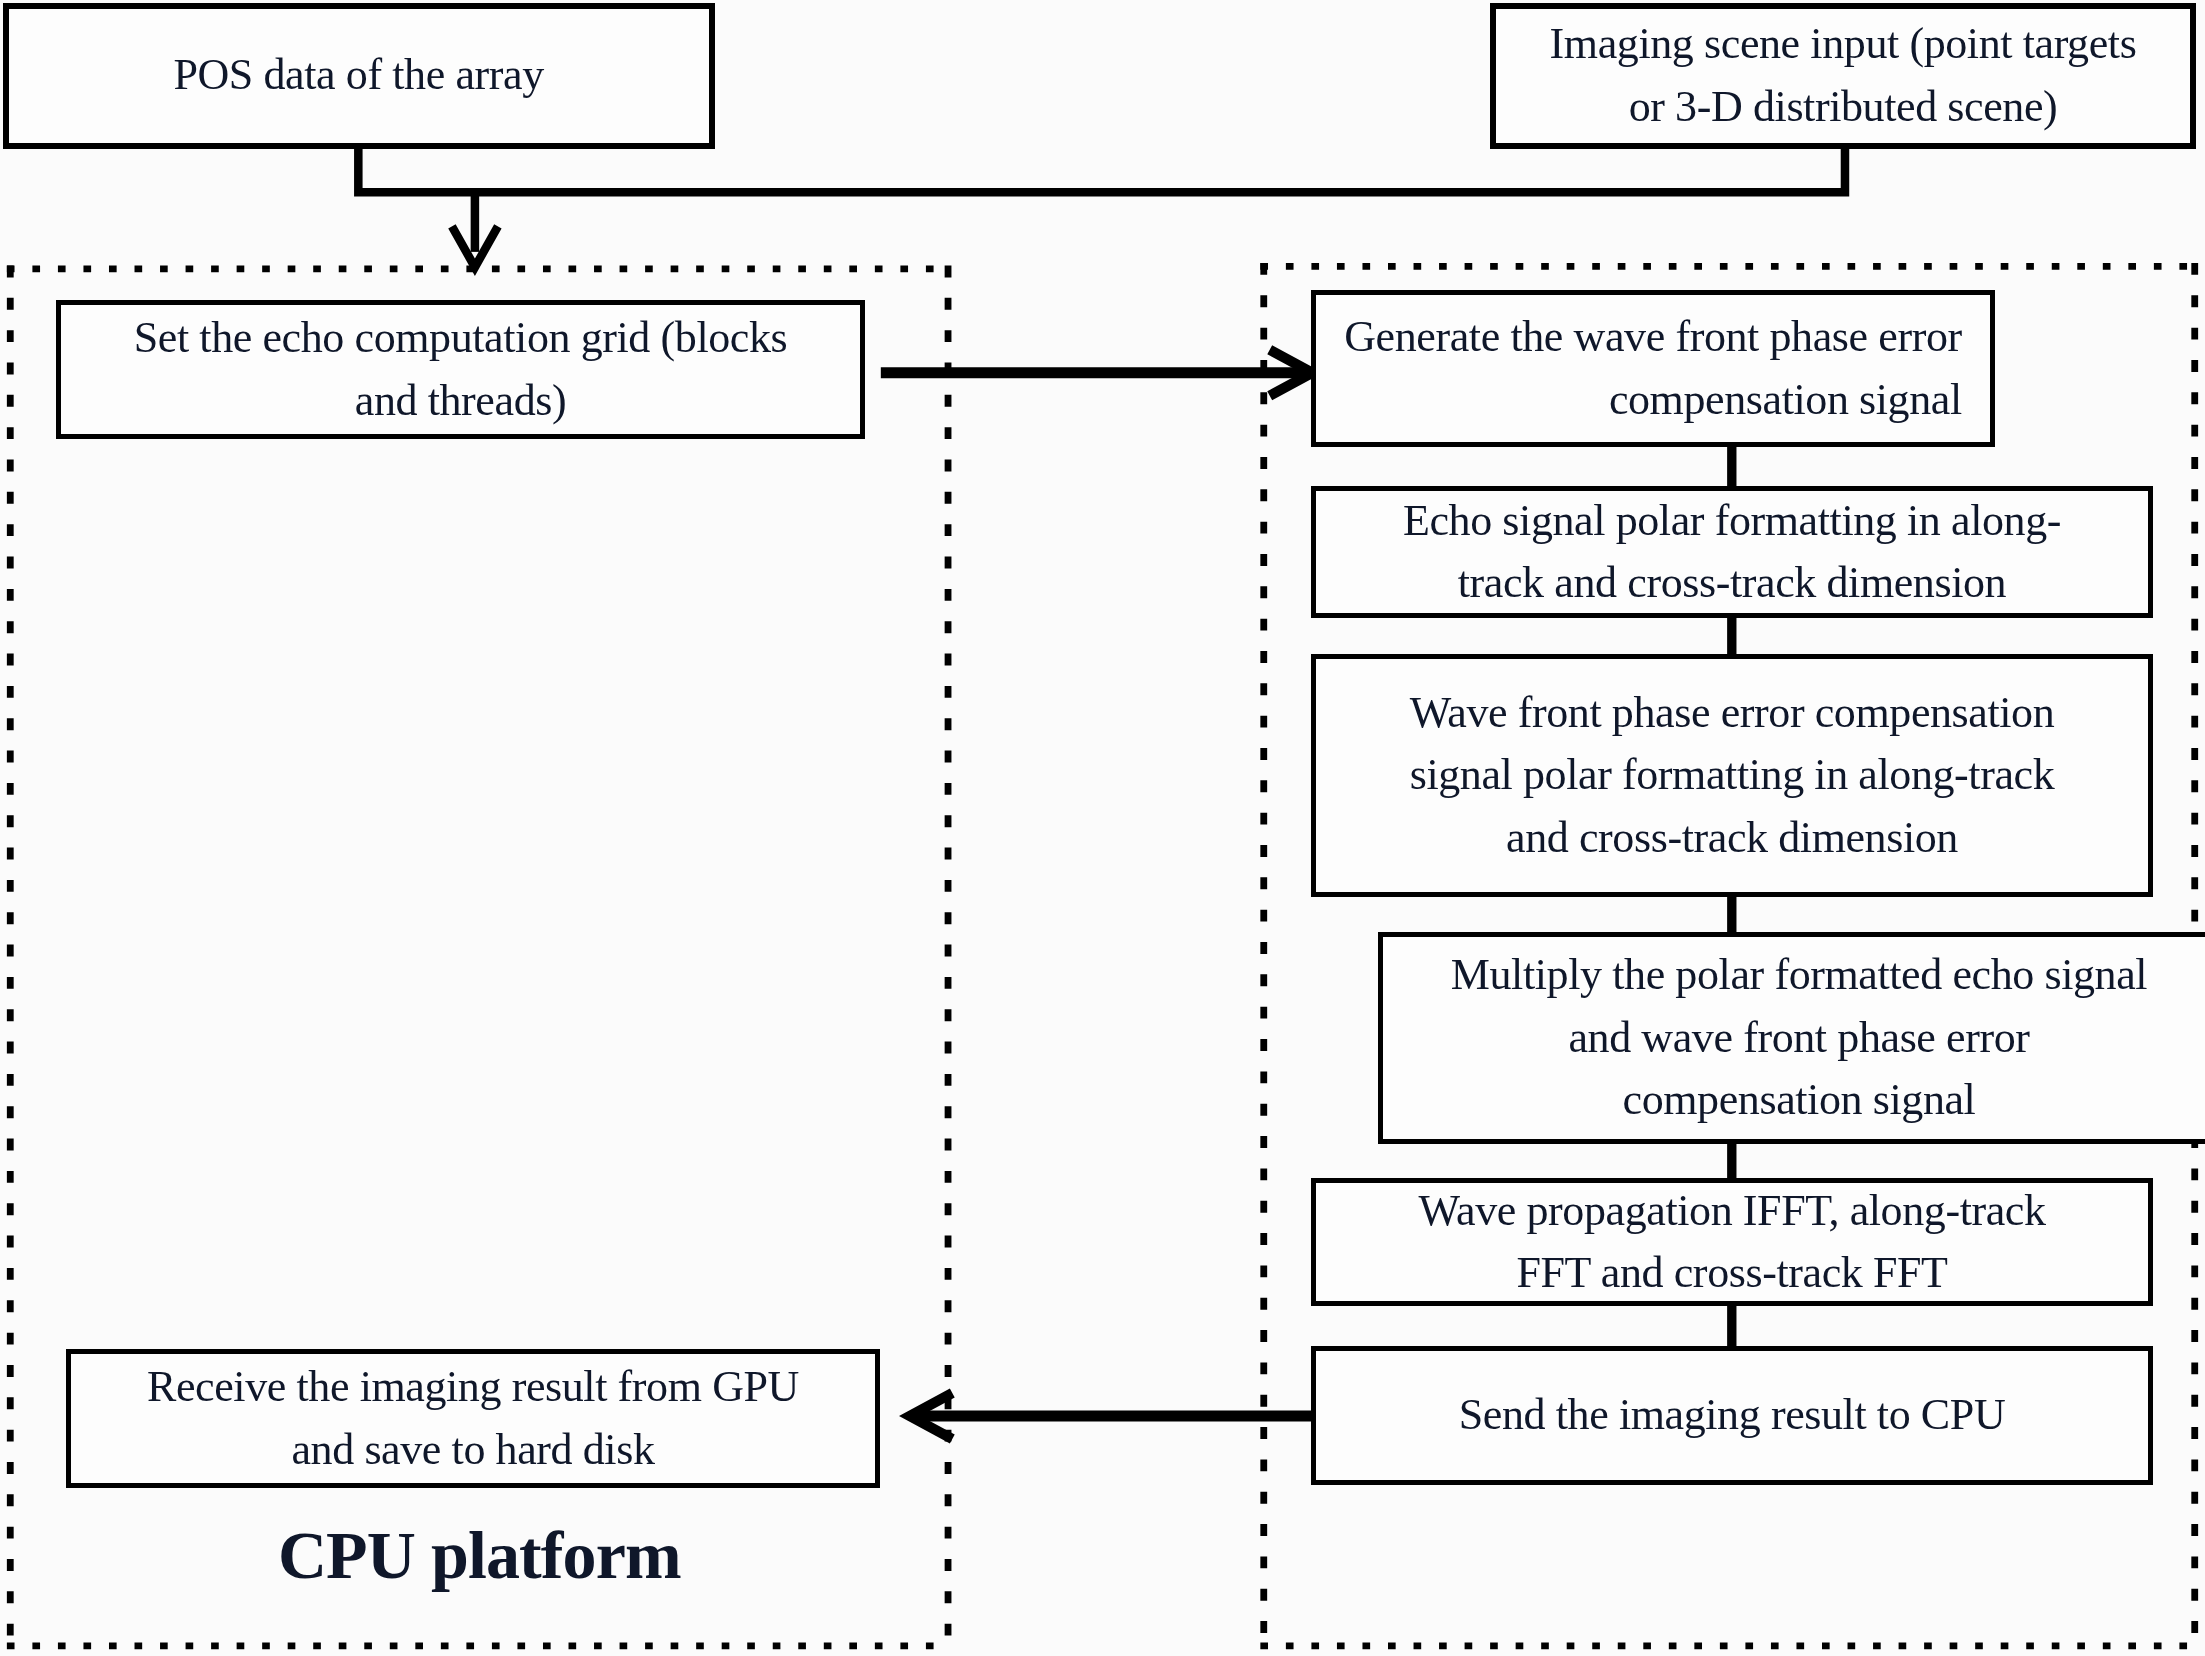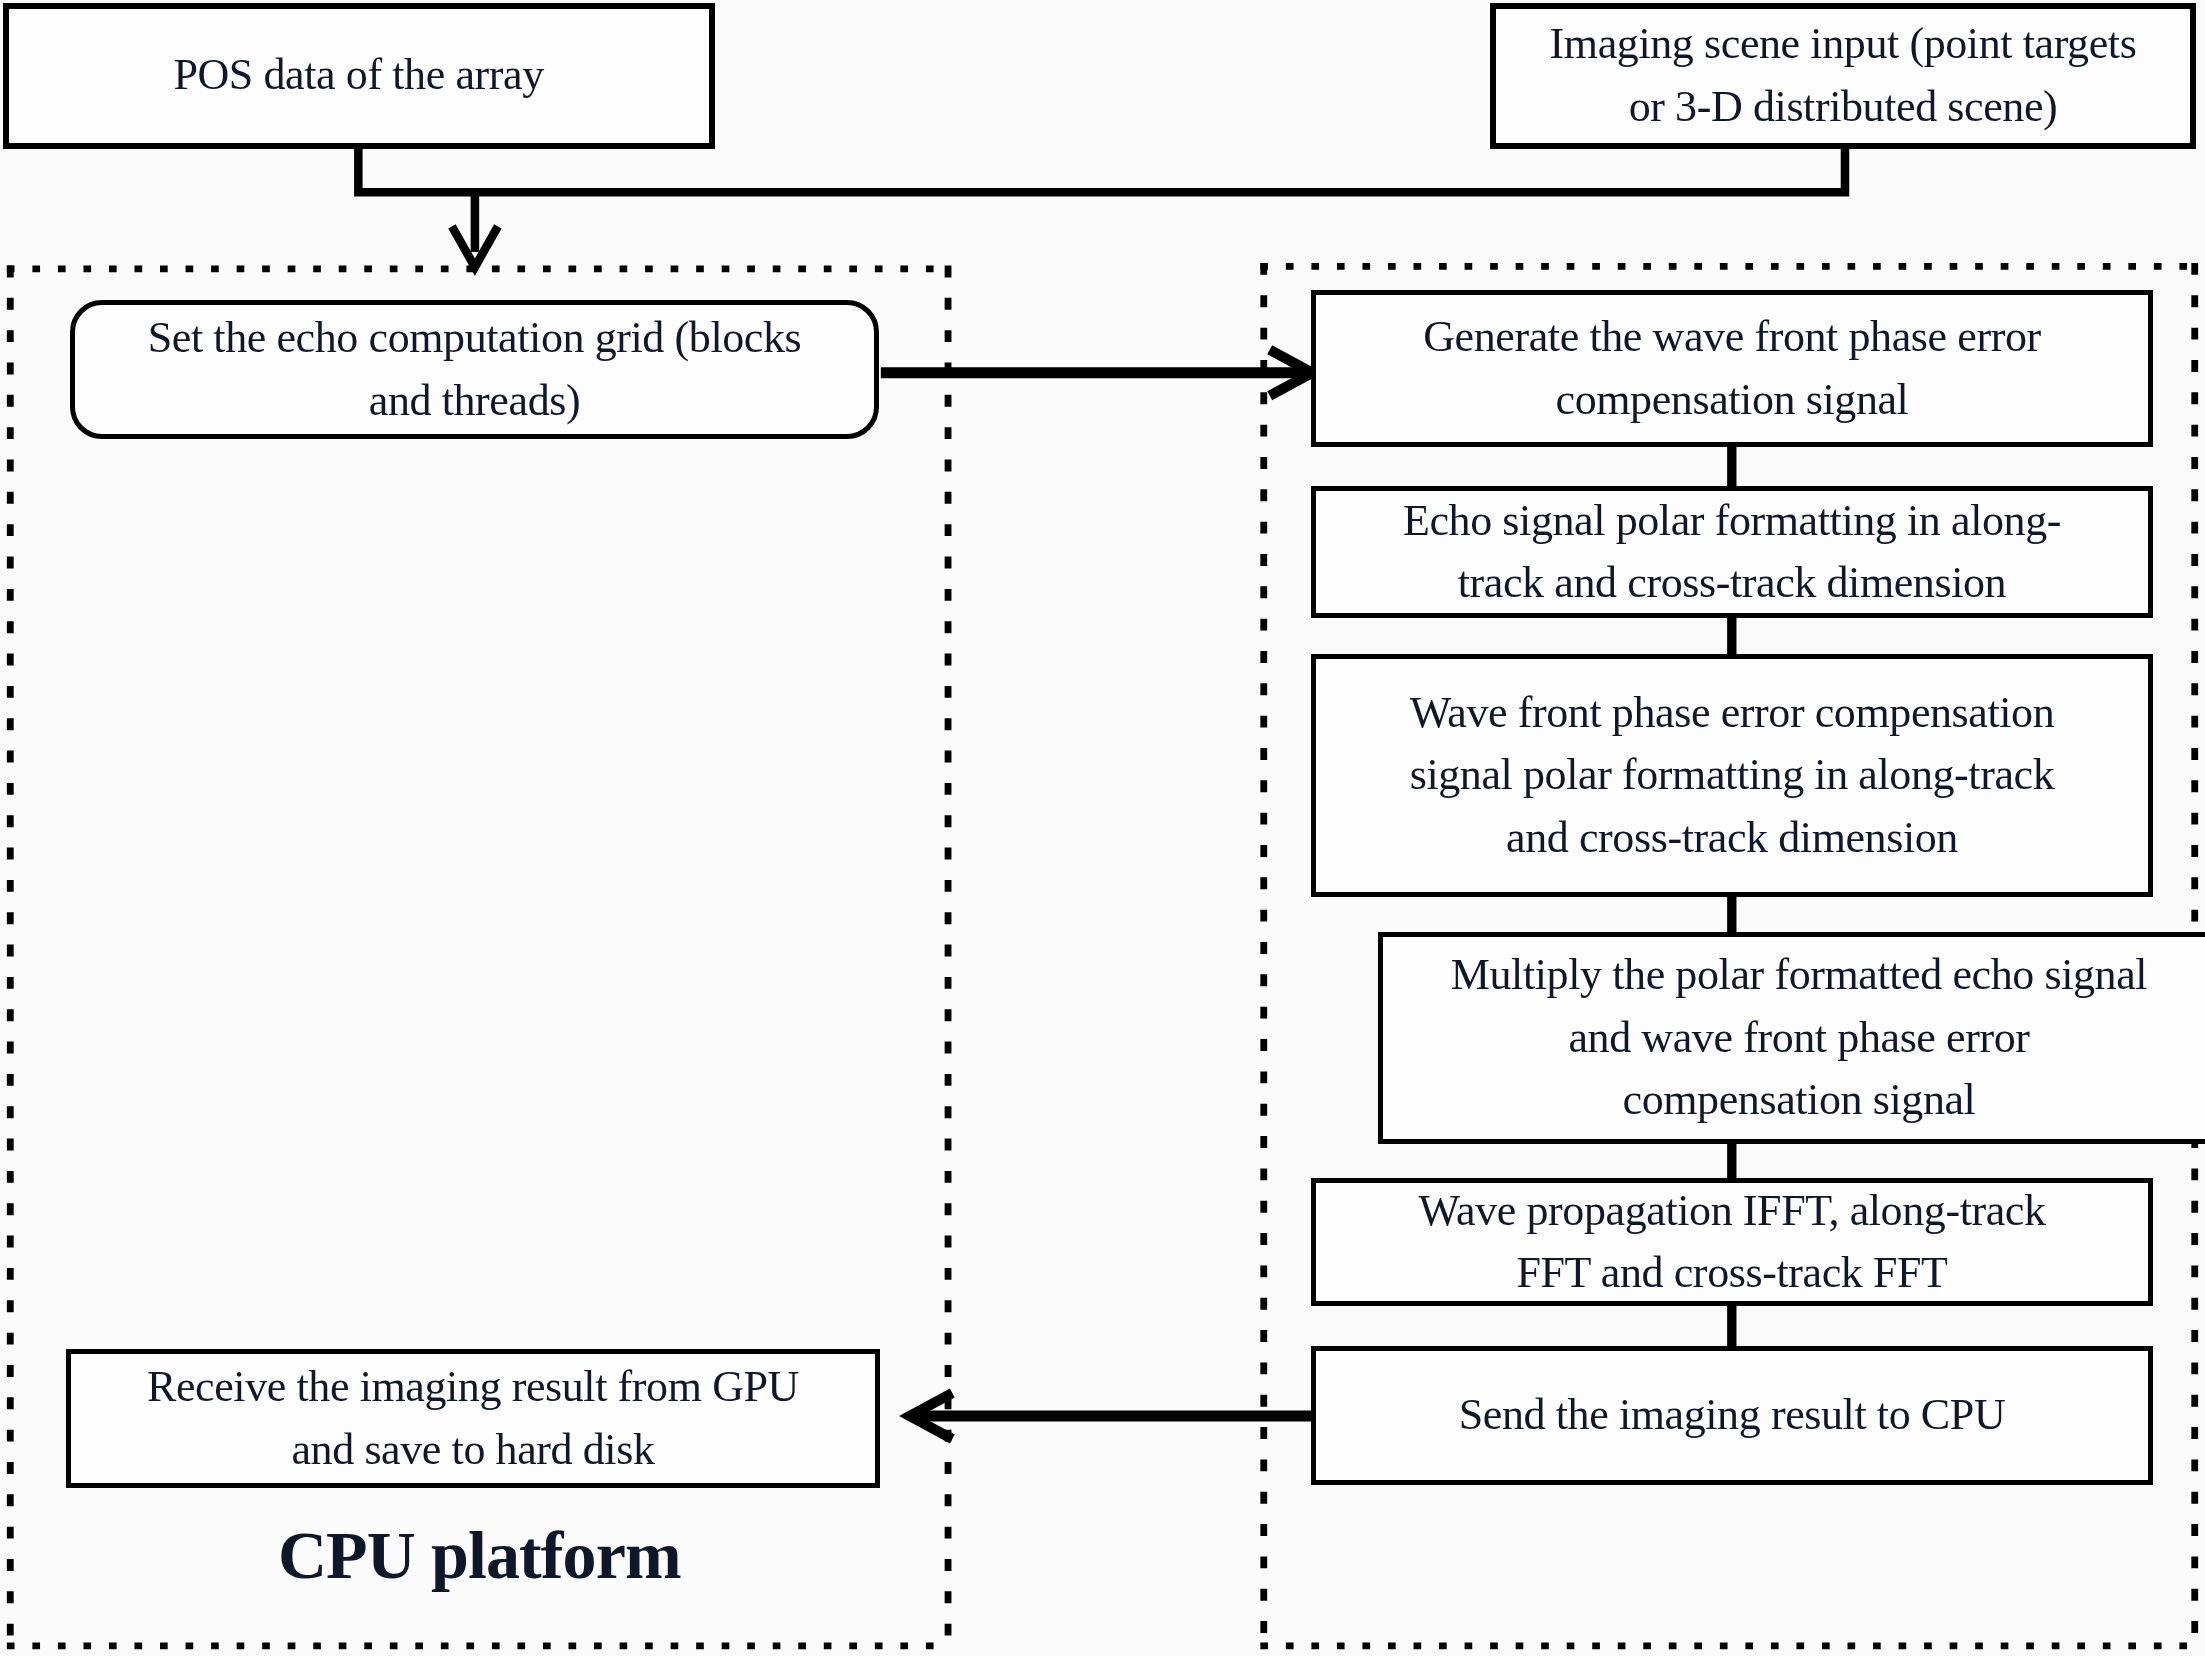--- a/index.html
+++ b/index.html
@@ -39,23 +39,23 @@
     align-items: center;
     justify-content: center;
     font-size: 68px;
     font-weight: bold;
     letter-spacing: -0.9px;
     height: 94px;
   }
   
   .pos-box      { left: 2.6px;    top: 2.6px;    width: 712px; height: 146px; }
   .imaging-box  { left: 1490px; top: 2.6px;    width: 706px; height: 146px; }
-  .cpu-box-1    { left: 70px;   top: 300px;  width: 809px; height: 139px; border-radius: 32px; }
+  .cpu-box-1    { left: 56px;   top: 300px;  width: 809px; height: 139px; }
   .cpu-box-2    { left: 66px;   top: 1349px; width: 814px; height: 139px; font-family: Liberation Serif, serif; }
-  .gpu-box-1    { left: 1311px; top: 290px;  width: 842px; height: 157px; }
+  .gpu-box-1    { left: 1311px; top: 290px;  width: 684px; height: 157px; text-align: right; }
   .gpu-box-2    { left: 1311px; top: 486px;  width: 842px; height: 132px; }
   .gpu-box-3    { left: 1311px; top: 654px;  width: 842px; height: 243px; }
   .gpu-box-4    { left: 1378px; top: 932px; width: 842px; height: 212px; }
   .gpu-box-5    { left: 1311px; top: 1178px; width: 842px; height: 128px; }
   .gpu-box-6    { left: 1311px; top: 1346px; width: 842px; height: 139px; }
   .cpu-label    { left: 6.8px;    top: 1508px; width: 945px; }
   .gpu-label    { left: 1260px; top: 1528px; width: 940px; }
 </style>
 </head>
 <body>

